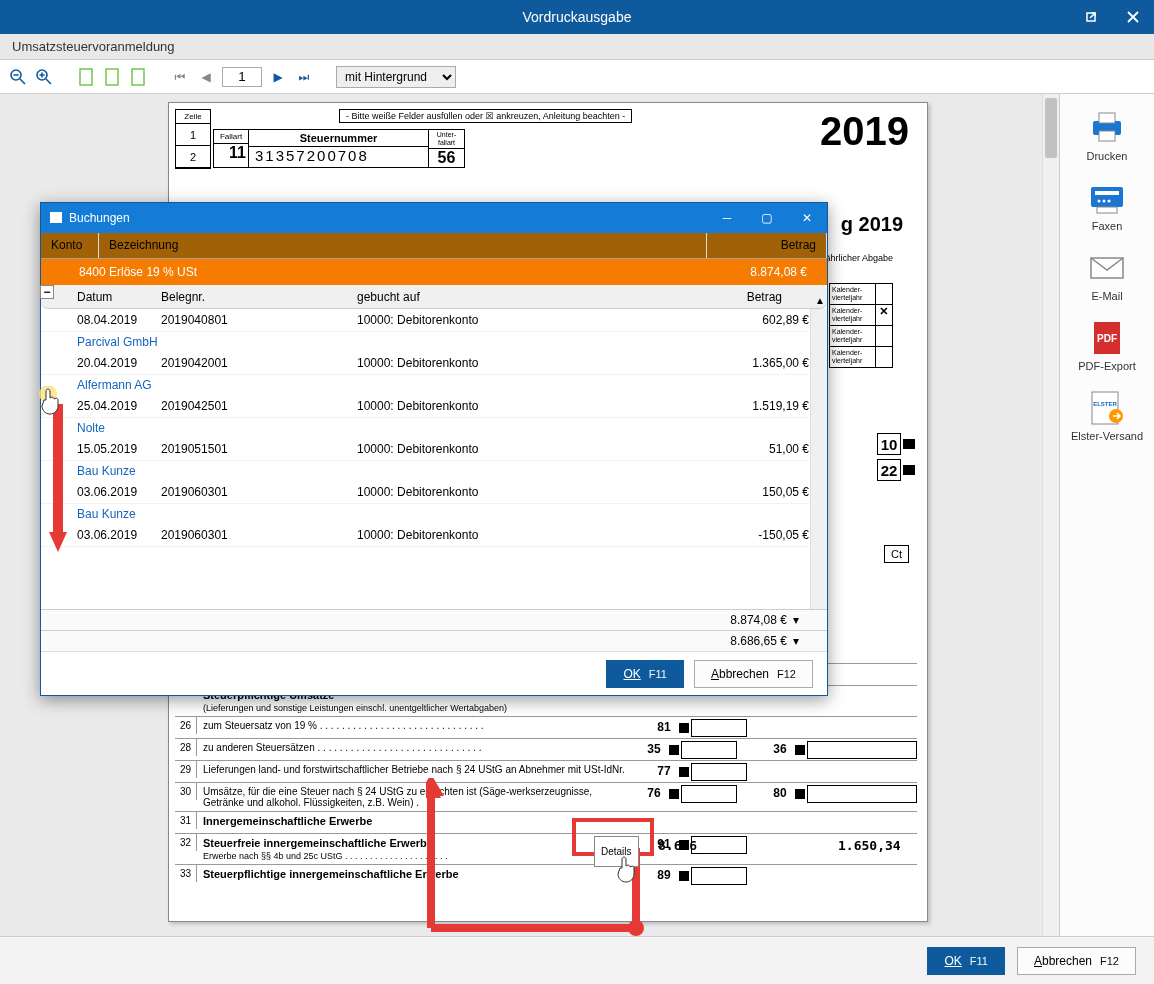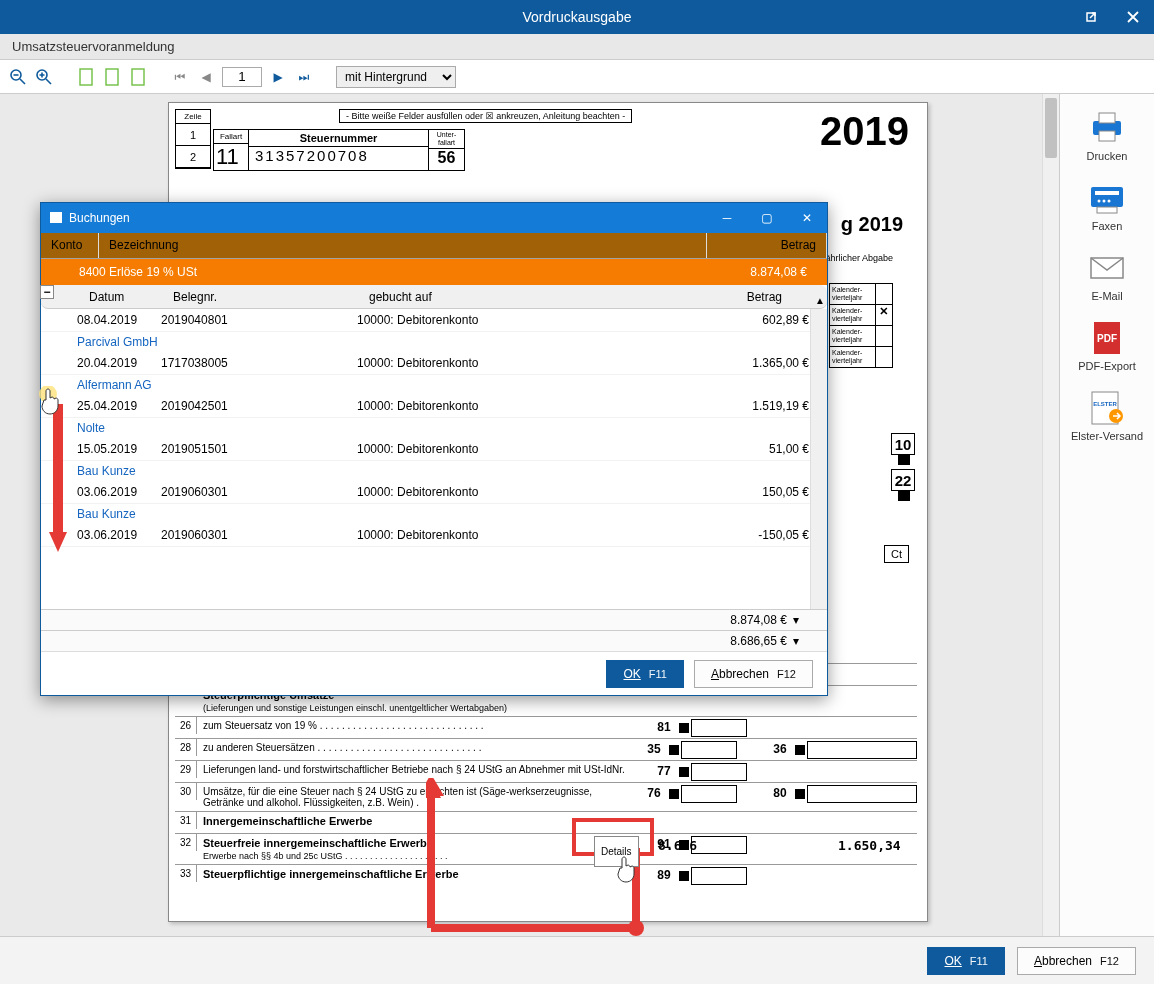--- a/index.html
+++ b/index.html
@@ -114,21 +114,21 @@
   .doc .hint {
     position:absolute; left:170px; top:6px;
     border:1px solid #000; padding:1px 6px; font-size:9px;
   }
   .doc .stnr-box {
     position:absolute; left:44px; top:26px;
     display:flex;
   }
   .doc .stnr-box .fallart { border:1px solid #000; width:36px; }
   .doc .stnr-box .fallart .lbl { font-size:8px; text-align:center; border-bottom:1px solid #000; padding:2px 0;}
-  .doc .stnr-box .fallart .val { text-align:left; font-size:22px; font-weight:normal; padding:0 2px;}
+  .doc .stnr-box .fallart .val { text-align:right; font-size:16px; font-weight:bold; padding:0 2px;}
   .doc .stnr-box .stnr { border:1px solid #000; border-left:0; width:180px;}
   .doc .stnr-box .stnr .lbl { font-size:11px; font-weight:bold; text-align:center; border-bottom:1px solid #000; padding:2px 0;}
   .doc .stnr-box .stnr .val { text-align:left; font-size:15px; padding:0 6px; letter-spacing:2px;}
   .doc .stnr-box .unterfall { border:1px solid #000; border-left:0; width:36px;}
   .doc .stnr-box .unterfall .lbl { font-size:7px; text-align:center; border-bottom:1px solid #000; padding:1px 0; line-height:8px;}
   .doc .stnr-box .unterfall .val { text-align:center; font-size:16px; font-weight:bold;}
   
   .form-lines { position:absolute; left:6px; top:560px; right:10px; }
   .fl-row { display:flex; border-top:1px solid #999; align-items:flex-start; min-height:22px; }
   .fl-num { width:22px; border-right:1px solid #999; text-align:center; font-size:10px; padding:3px 0;}
@@ -137,21 +137,21 @@
   .fl-kz { width:26px; font-weight:bold; text-align:center; font-size:12px; padding:3px 0;}
   .fl-black { width:10px; background:#000; height:10px; margin:6px 2px 0 2px;}
   .fl-field { width:56px; border:1px solid #000; height:18px; margin-top:2px; text-align:right; padding-right:3px; font-weight:bold; font-family:monospace;}
   .fl-gap { width:30px;}
   
   .meta-box { position:absolute; right:34px; top:180px; width:64px; }
   .meta-box .mrow { border:1px solid #000; display:flex; margin-bottom:-1px;}
   .meta-box .mrow .ml { width:46px; font-size:7px; padding:2px; line-height:8px;}
   .meta-box .mrow .mx { width:18px; border-left:1px solid #000; text-align:center; font-weight:bold;}
   .kz-boxes { position:absolute; right:12px; top:330px;}
-  .kzb { display:flex; align-items:center; margin-bottom:4px;flex-direction:column;}
+  .kzb { display:flex; align-items:center; margin-bottom:4px;}
   .kzb .kzn { width:24px; border:1px solid #000; text-align:center; font-weight:bold; font-size:15px; height:22px; line-height:22px;}
   .kzb .kzv { width:12px; height:10px; background:#000; margin-left:2px;}
   
   .sidebar {
     width:94px; background:#fcfcfc;
     display:flex; flex-direction:column; align-items:center;
     padding-top:16px; gap:18px;
   }
   .sb-item { display:flex; flex-direction:column; align-items:center; gap:4px; cursor:pointer; font-size:11px; color:#333;}
   .sb-item .ic { width:44px; height:36px; display:flex; align-items:center; justify-content:center;}
@@ -191,21 +191,21 @@
     display:flex; height:26px; border-bottom:1px solid #a3a3a3; background:#a16207;
   }
   .popup .p-hdr div { padding:5px 10px; border-right:1px solid #ddd; font-size:12px;}
   .popup .p-sel {
     height:26px; background:#f57c00; color:#fff; display:flex; align-items:center;
     padding:0 10px 0 38px; font-size:12px;
   }
   .popup .p-sel .amt { margin-left:auto; padding-right:10px;}
   .popup .grid-hdr {
     display:flex; background:#f0f0f0; border-bottom:1px solid #ccc; height:24px; align-items:center;
-    font-size:12px; padding-left:48px;border-radius:7px;
+    font-size:12px; padding-left:36px;border-radius:7px;
   }
   .popup .grid-hdr .c1 { width:84px;}
   .popup .grid-hdr .c2 { width:196px;}
   .popup .grid-hdr .c3 { flex:1;}
   .popup .grid-hdr .c4 { width:100px; text-align:right; padding-right:28px;}
   .popup .grid-body { flex:1; overflow:hidden; position:relative;}
   .popup .g-row { display:flex; padding:4px 0 4px 36px; border-bottom:1px solid #f2f2f2; font-size:12px;}
   .popup .g-row .c1 { width:84px;}
   .popup .g-row .c2 { width:196px;}
   .popup .g-row .c3 { flex:1;}
@@ -590,21 +590,21 @@
     <div style="position:absolute;right:0;top:0;bottom:0;width:17px;background:#f0f0f0;border-left:1px solid #ddd"></div>
   <div class="g-row">
         <div class="c1">08.04.2019</div>
         <div class="c2">2019040801</div>
         <div class="c3">10000: Debitorenkonto</div>
         <div class="c4">602,89 €</div>
       </div>
       <div class="g-link">Parcival GmbH</div>
       <div class="g-row">
         <div class="c1">20.04.2019</div>
-        <div class="c2">1717038005</div>
+        <div class="c2">2019042001</div>
         <div class="c3">10000: Debitorenkonto</div>
         <div class="c4">1.365,00 €</div>
       </div>
       <div class="g-link">Alfermann AG</div>
       <div class="g-row">
         <div class="c1">25.04.2019</div>
         <div class="c2">2019042501</div>
         <div class="c3">10000: Debitorenkonto</div>
         <div class="c4">1.519,19 €</div>
       </div>

